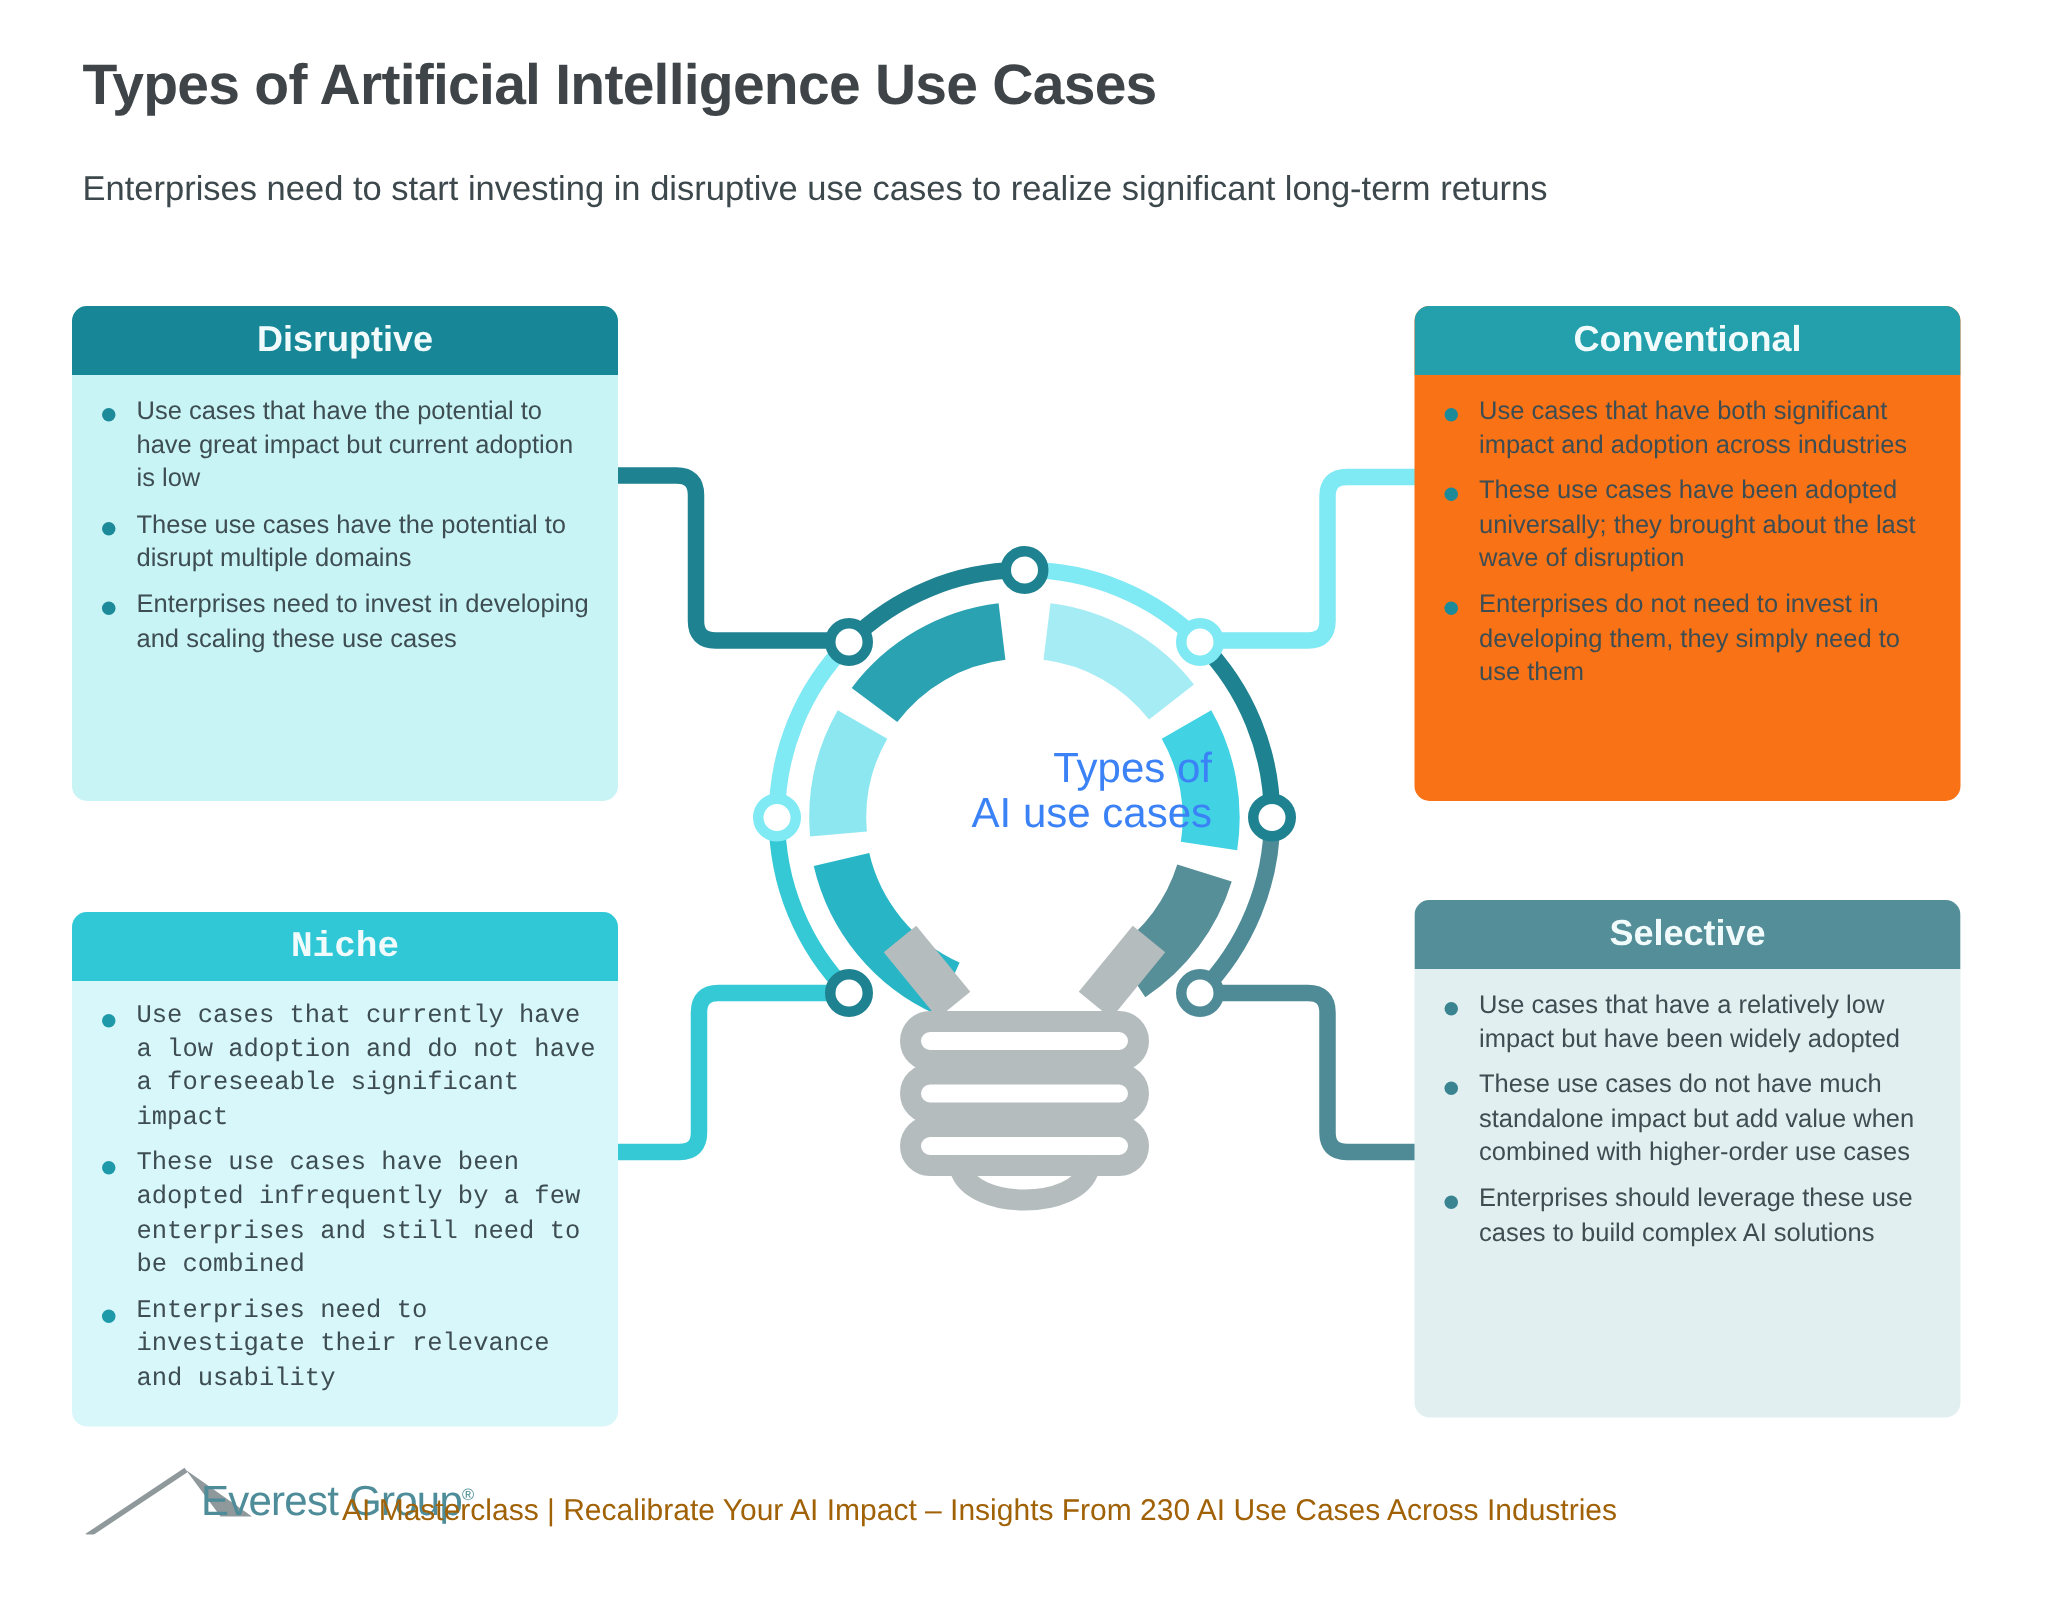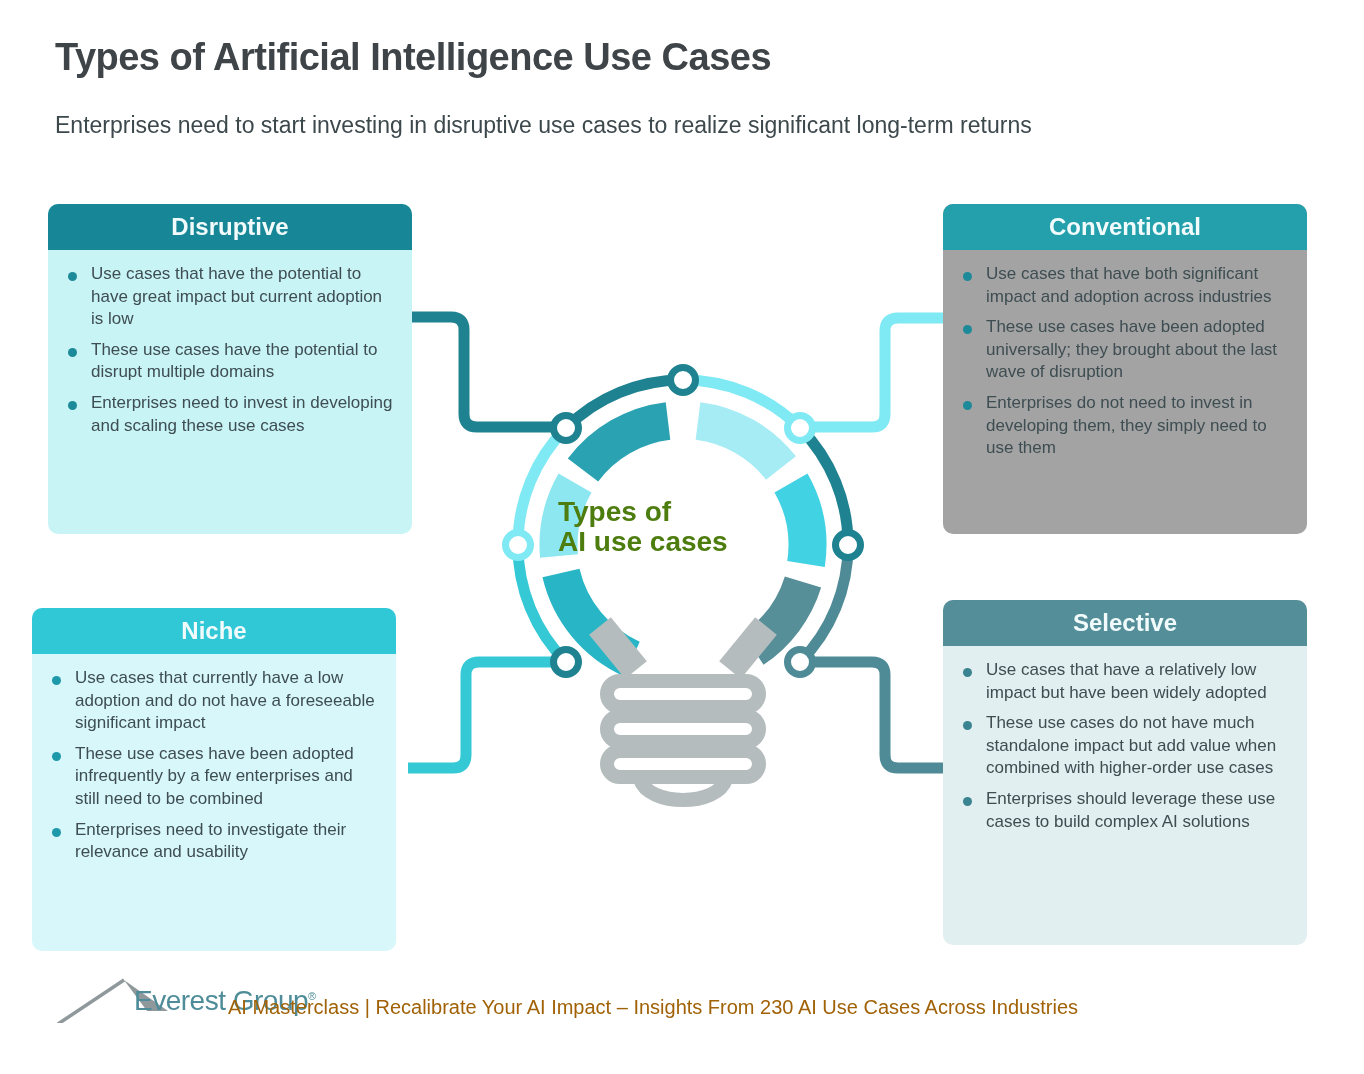--- a/index.html
+++ b/index.html
@@ -20,34 +20,34 @@
   }
   .qheader {
     height:46px; display:flex; align-items:center; justify-content:center;
     color:#f2fbfc; font-size:24px; font-weight:bold;
   }
   .qbody { padding:13px 14px 0 8px; }
   .qbody ul { list-style:none; margin:0; padding:0; }
   .bullet { display:flex; margin-bottom:8px; font-size:17px; line-height:1.33; color:#3e4d52; }
   .dot { flex:none; width:9px; height:9px; border-radius:50%; margin:9px 14px 0 12px; }
   .q-disruptive   { left:48px;  top:188px; height:330px; background:#c8f4f6; }
-  .q-conventional { left:943px; top:188px; height:330px; background:#a3a3a3; }
-  .q-niche        { left:32px;  top:592px; height:343px; background:#d7f7fa; }
+  .q-conventional { left:943px; top:188px; height:330px; background:#f97316; }
+  .q-niche        { left:48px;  top:592px; height:343px; background:#d7f7fa;font-family:Liberation Mono, monospace; }
   .q-selective    { left:943px; top:584px; height:345px; background:#e2eff0; }
   .q-disruptive   .qheader { background:#178696; }
   .q-conventional .qheader { background:#23a0ac; }
   .q-niche        .qheader { background:#30c8d6; }
   .q-selective    .qheader { background:#548f99; }
   .q-disruptive   .dot { background:#1d8a99; }
   .q-conventional .dot { background:#1d8a99; }
   .q-niche        .dot { background:#1d99a9; }
   .q-selective    .dot { background:#3a8391; }
   .center-label {
-    position:absolute; left:558px; top:497px; width:250px; text-align:left;
-    font-size:28px; font-weight:bold; color:#4d7c0f; line-height:1.08; z-index:2;
+    position:absolute; left:558px; top:497px; width:250px; text-align:right;
+    font-size:28px; font-weight:normal; color:#3b82f6; line-height:1.08; z-index:2;
   }
   .footer { position:absolute; left:0; top:960px; width:1364px; height:90px; z-index:2; }
   .logo-svg { position:absolute; left:46px; top:8px; }
   .logo-text {
     position:absolute; left:90px; top:25px; font-size:28px; color:#4d8c98;
     letter-spacing:-0.5px;
     margin-left:44px;
   }
   .logo-reg { font-size:11px; vertical-align:super; color:#4d8c98; }
   .footer-text {

